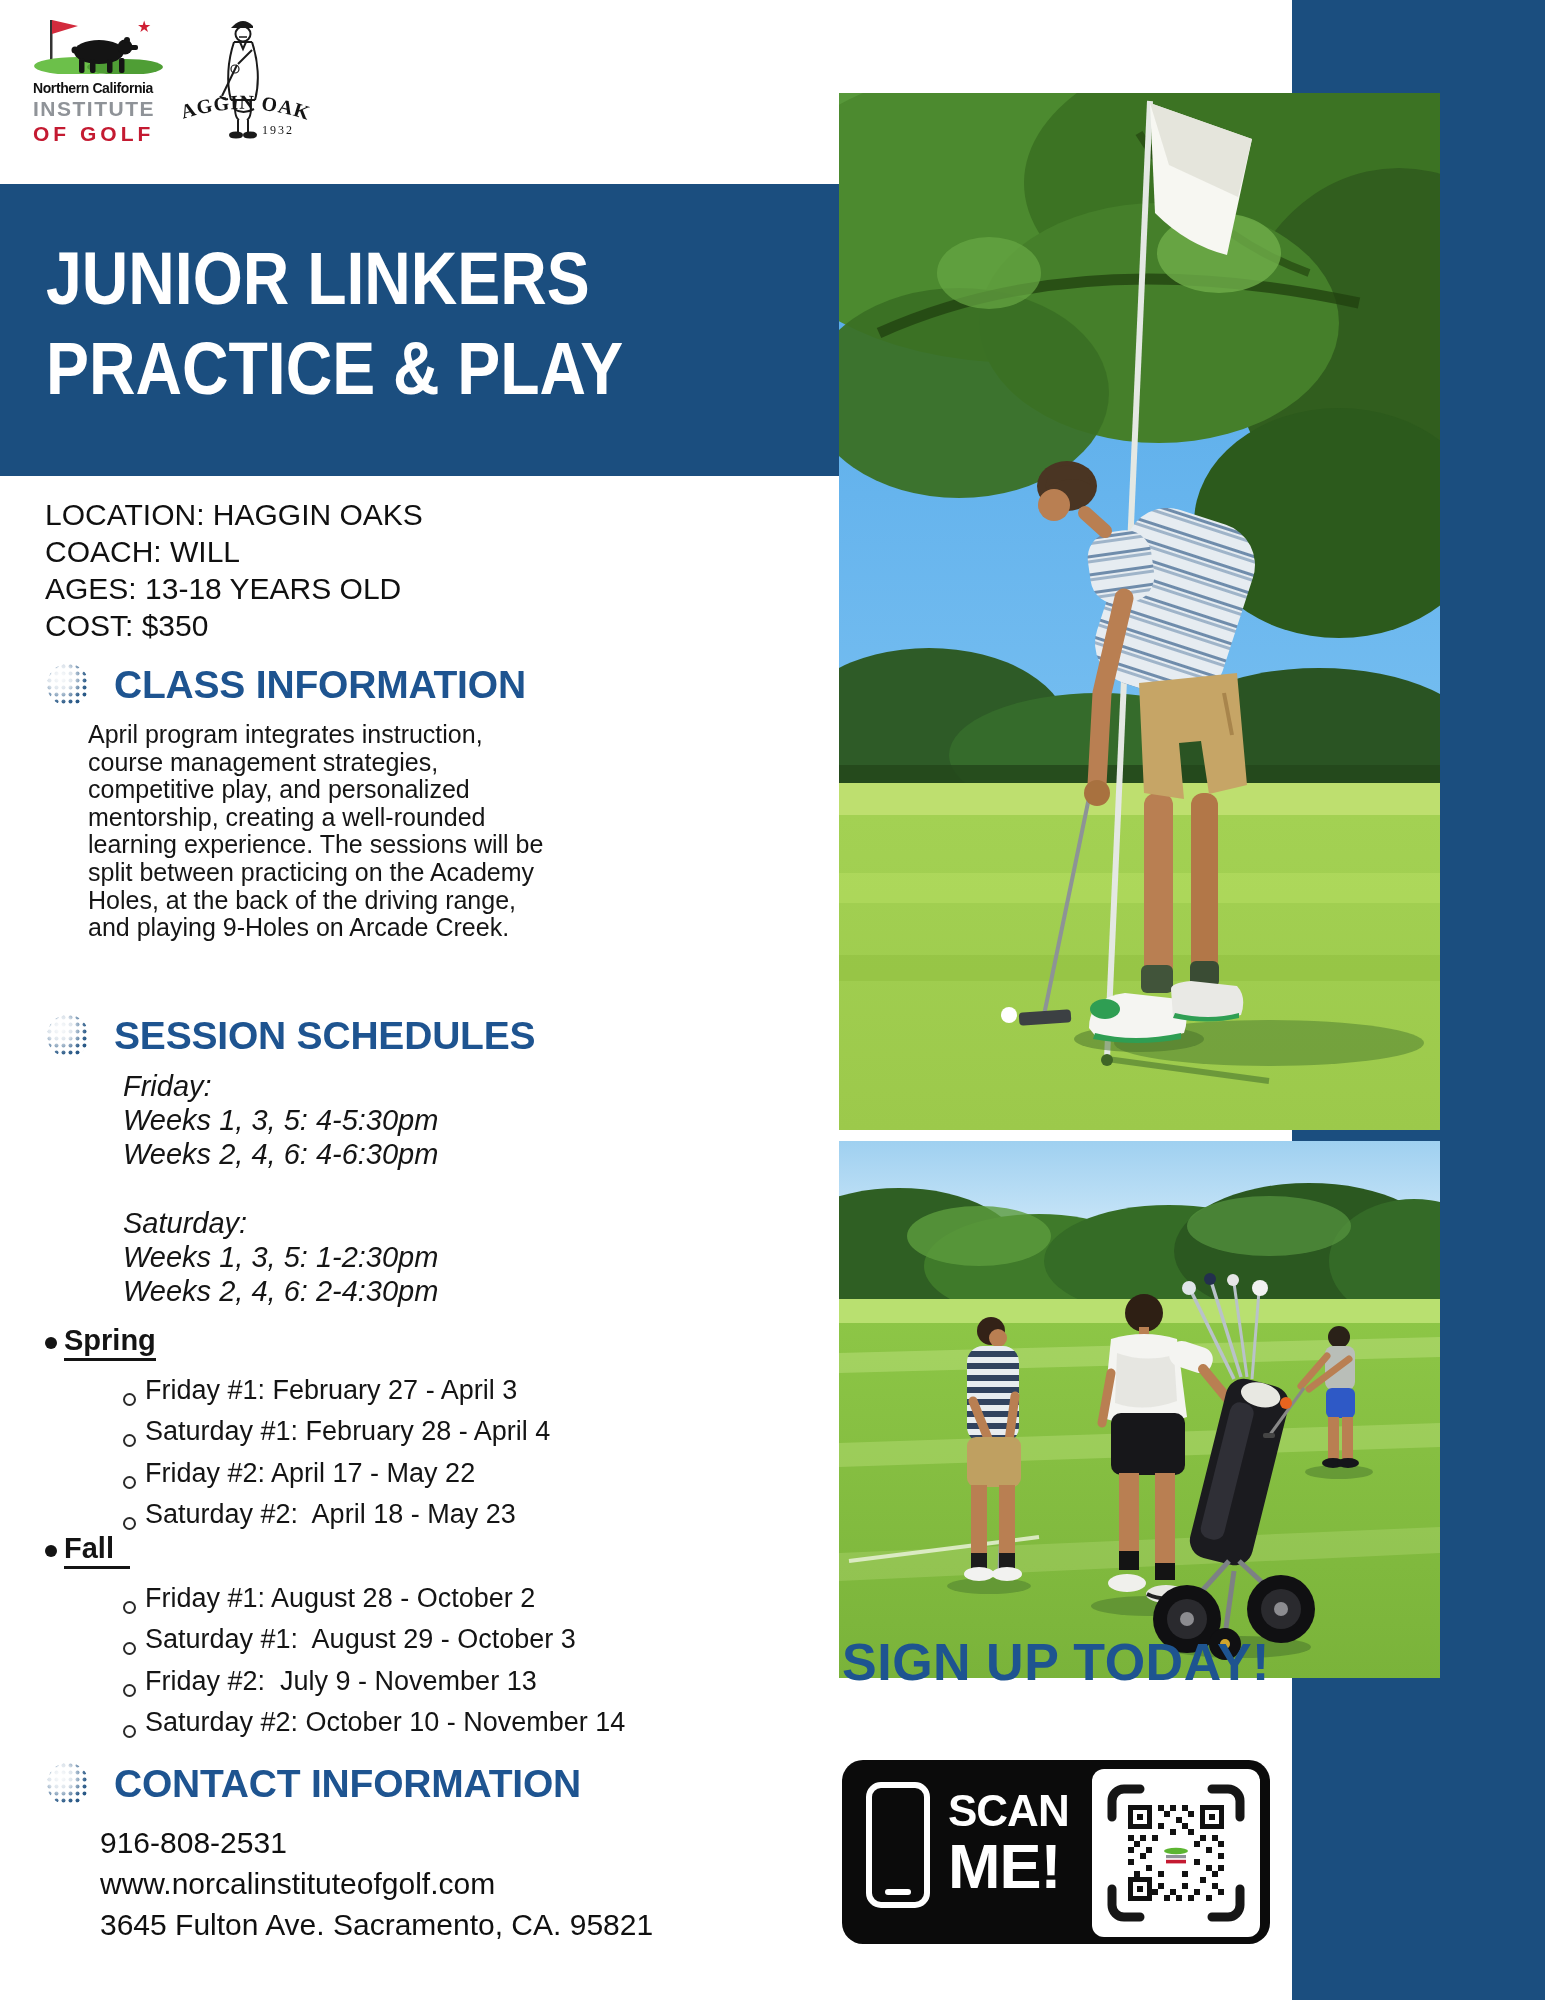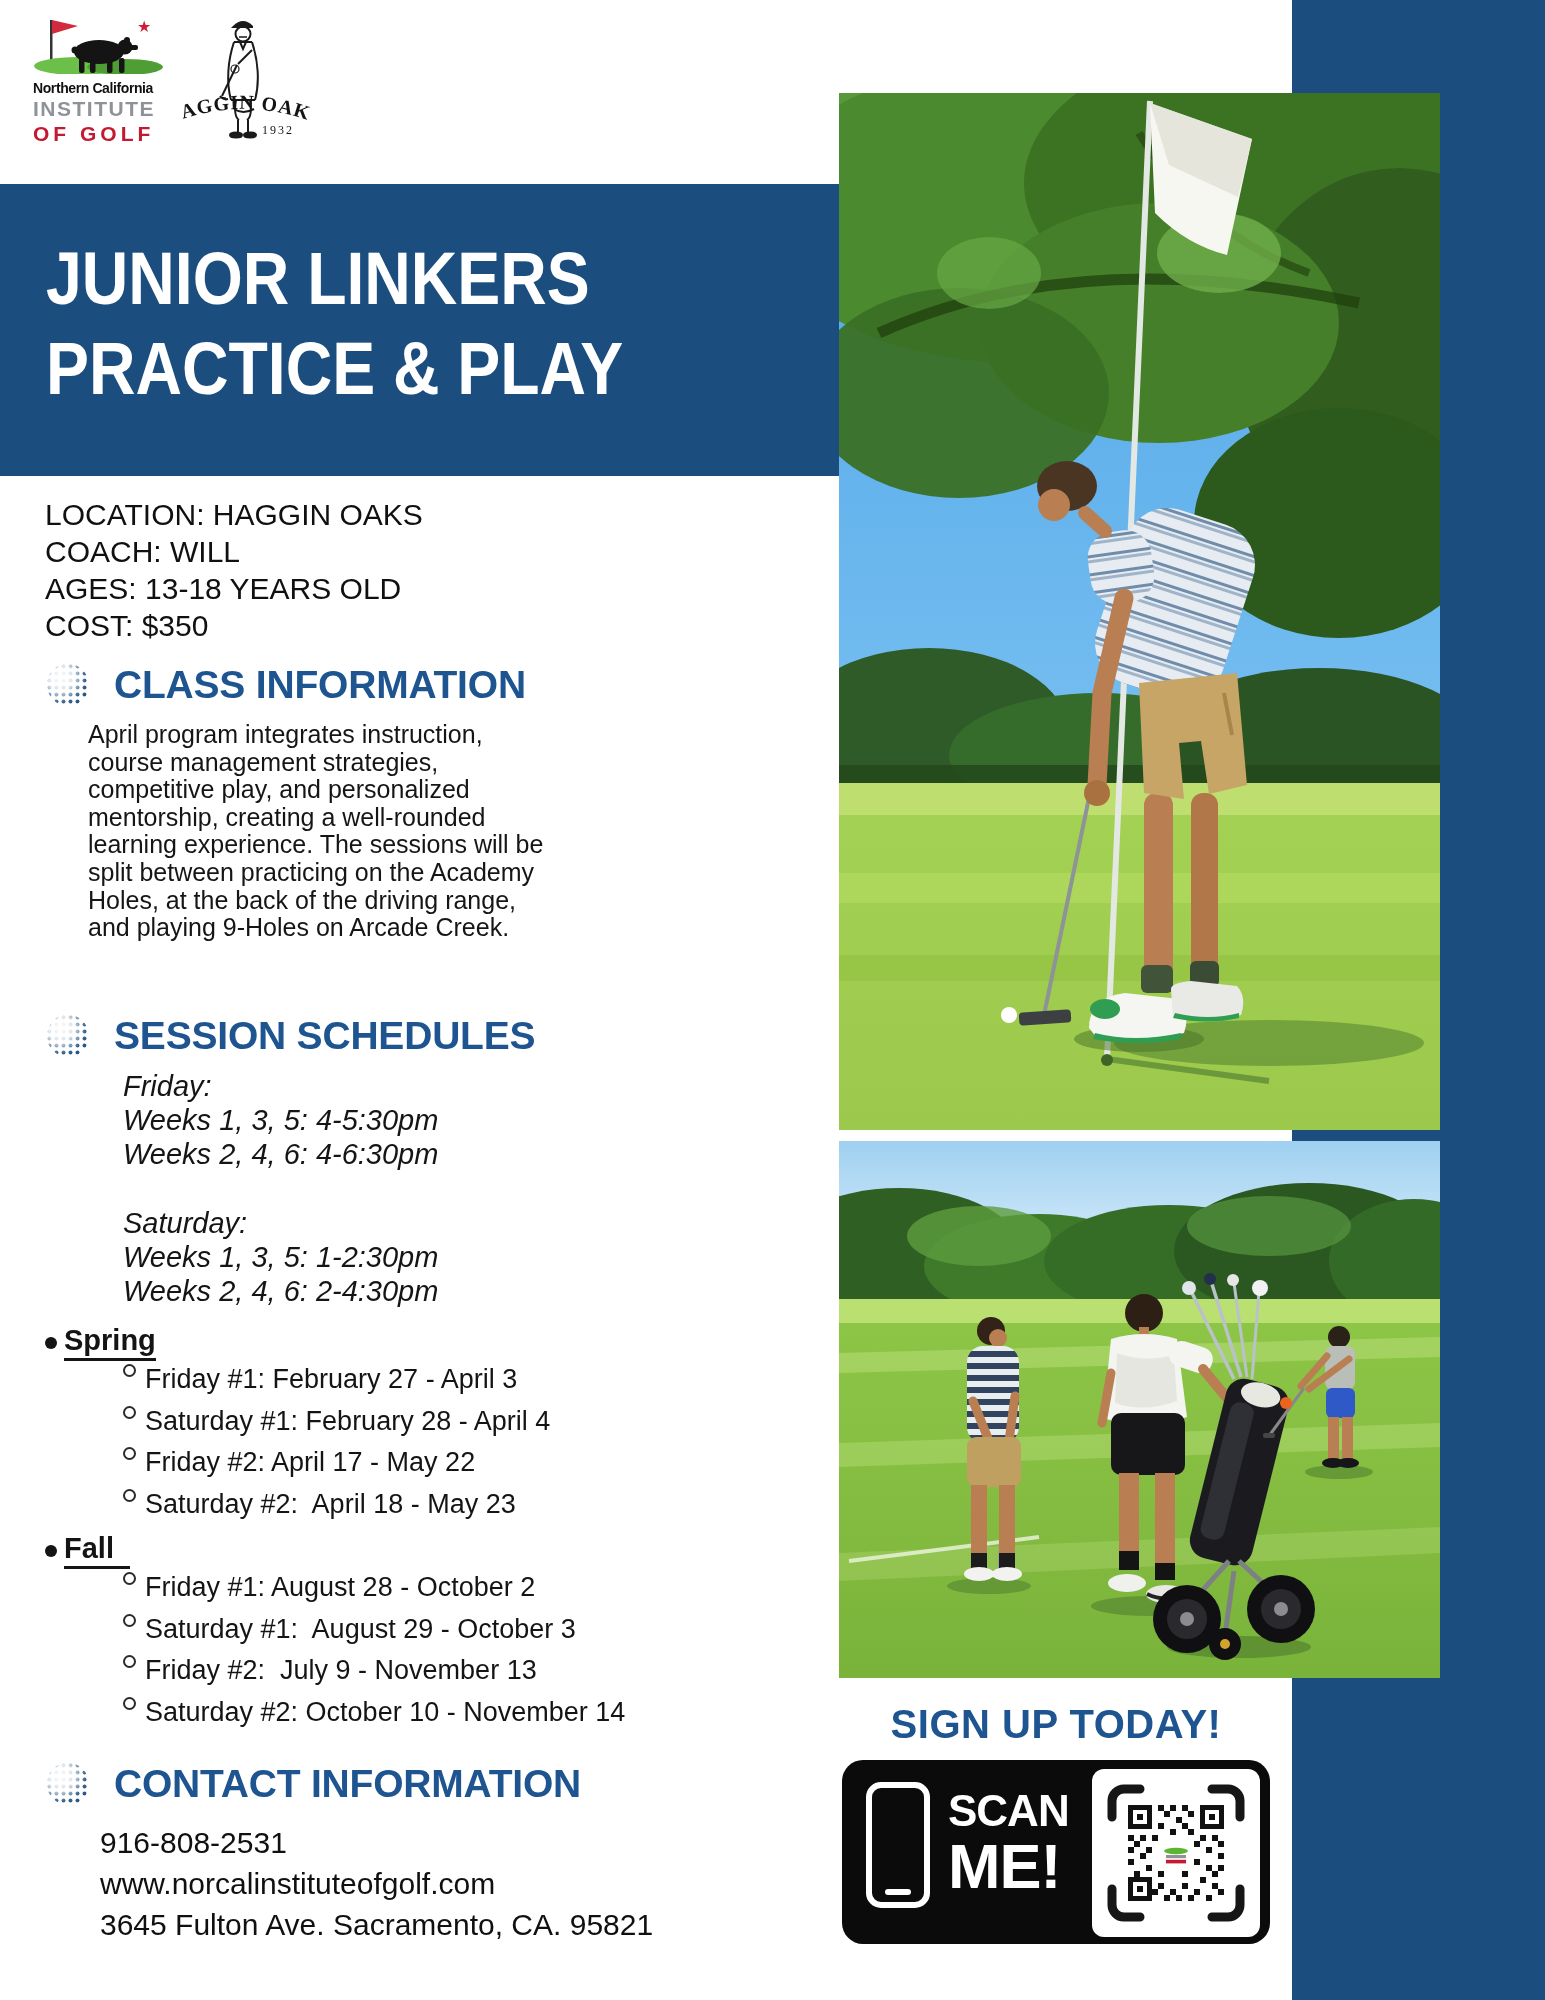--- a/index.html
+++ b/index.html
@@ -37,31 +37,31 @@
          font-style:italic;color:#151515;}
   .sched-gap{height:34.2px;}
 
   
   .seasons{position:absolute;left:0;top:1322px;width:760px;}
   .season-label-row{height:42px;display:flex;align-items:center;padding-left:45px;}
   .bullet{width:12px;height:12px;border-radius:50%;background:#141414;margin-right:7px;flex:0 0 auto;}
   .season-label{font-size:29px;font-weight:bold;color:#141414;border-bottom:3px solid #141414;
                 padding-bottom:2px;line-height:1.05;}
   .season-label.fall{padding-right:16px;}
-  .item-row{height:41.5px;display:flex;align-items:flex-start;padding-left:123px;}
+  .item-row{height:41.5px;display:flex;align-items:flex-end;padding-left:123px;}
   .circ{width:13px;height:13px;border:2.5px solid #2a2a2a;border-radius:50%;margin-right:9px;
         box-sizing:border-box;flex:0 0 auto;background:transparent;}
   .item-text{font-size:27px;color:#141414;white-space:pre-wrap;}
 
   
   .contact{position:absolute;left:100px;top:1822px;font-size:30px;line-height:41px;color:#101010;}
 
   
-  .signup{position:absolute;left:842px;top:1702px;width:428px;text-align:center;
-          font-size:40px;font-weight:bold;color:#1e5490;letter-spacing:0.5px;}
+  .signup{position:absolute;left:842px;top:1632px;width:428px;text-align:left;
+          font-size:52px;font-weight:bold;color:#1e5490;letter-spacing:0.5px;}
   .scan-card{position:absolute;left:842px;top:1760px;width:428px;height:184px;background:#0b0b0b;
              border-radius:21px;}
   .phone-icon{position:absolute;left:24px;top:22px;width:64px;height:126px;border:6px solid #fff;
               border-radius:15px;box-sizing:border-box;}
   .phone-icon::after{content:"";position:absolute;left:50%;bottom:7px;transform:translateX(-50%);
               width:26px;height:6px;background:#fff;border-radius:3px;}
   .scan-word1{position:absolute;left:106px;top:26px;color:#fff;font-weight:bold;font-size:44px;
               letter-spacing:-1px;}
   .scan-word2{position:absolute;left:106px;top:70px;color:#fff;font-weight:bold;font-size:63px;
               letter-spacing:-1px;}

